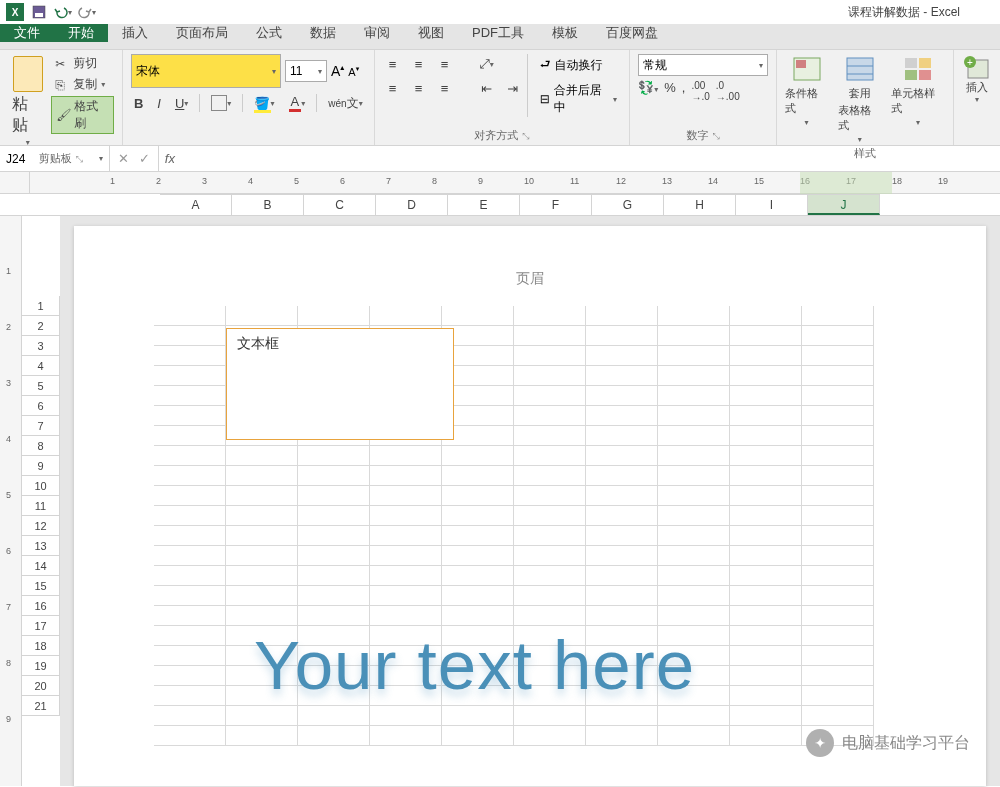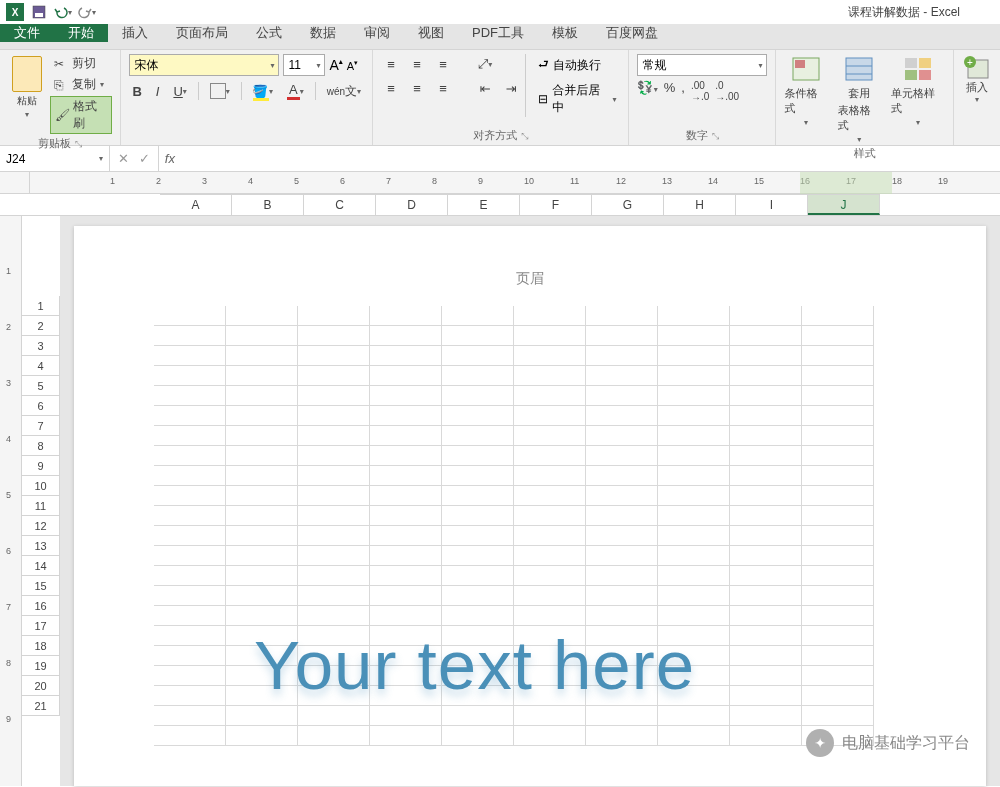--- a/index.html
+++ b/index.html
@@ -21,29 +21,29 @@
 
 .ribbon { height: 96px; background: #f1f1f1; border-bottom: 1px solid #d4d4d4; display: flex; position: relative; }
 .group { border-right: 1px solid #d9d9d9; padding: 4px 8px 2px 8px; display: flex; flex-direction: column; justify-content: space-between; }
 .group-label { text-align: center; font-size: 11px; color: #666; margin-top: 2px; }
 .group-label .launcher { font-size: 9px; margin-left: 4px; color: #888; }
 .group-content { display: flex; align-items: flex-start; gap: 4px; flex: 1; }
 
 
 .clipboard .big-btn { display: flex; flex-direction: column; align-items: center; gap: 2px; padding: 2px 4px; }
 .clipboard .big-btn .icn { width: 30px; height: 36px; background: #fce9b8; border: 1px solid #d0a020; border-radius: 2px; position: relative; }
-.clipboard .big-btn .lbl { font-size: 10px; color: #444; }
+.clipboard .big-btn .lbl { font-size: 16px; color: #444; }
 .clipboard .side-btns { display: flex; flex-direction: column; gap: 2px; }
 .clipboard .side-btns .sbtn { display: flex; align-items: center; gap: 4px; font-size: 12px; color: #444; padding: 1px 4px; }
 .clipboard .side-btns .sbtn.active { background: #c5e0b4; border: 1px solid #70ad47; }
 .clipboard .side-btns .sbtn .ic { width: 14px; height: 14px; display: inline-block; }
 
 
 .font-row { display: flex; align-items: center; gap: 4px; }
-.font-name-sel { width: 150px; height: 22px; border: 1px solid #ababab; background: #fef9c3; font-size: 12px; padding: 0 4px; display: flex; align-items: center; justify-content: space-between; }
+.font-name-sel { width: 150px; height: 34px; border: 1px solid #ababab; background: #fde047; font-size: 12px; padding: 0 4px; display: flex; align-items: center; justify-content: space-between; }
 .font-size-sel { width: 42px; height: 22px; border: 1px solid #ababab; background: #fff; font-size: 12px; padding: 0 4px; display: flex; align-items: center; justify-content: space-between; }
 .font .font-content { display: flex; flex-direction: column; gap: 4px; }
 .font-row2 { display: flex; align-items: center; gap: 8px; font-size: 13px; color: #444; }
 .font-row2 .btn { padding: 2px 3px; cursor: pointer; display: flex; align-items: center; }
 .font-row2 .sep { width: 1px; height: 18px; background: #ccc; }
 .dd-arrow { font-size: 8px; color: #666; }
 
 
 .align .align-content { display: flex; flex-direction: column; gap: 4px; }
 .align-row { display: flex; align-items: center; gap: 6px; font-size: 13px; color: #444; }
@@ -693,20 +693,21 @@
             <div class="grid-cell"></div>
             <div class="grid-cell"></div>
             <div class="grid-cell"></div>
             <div class="grid-cell"></div>
             <div class="grid-cell"></div>
             <div class="grid-cell"></div>
             <div class="grid-cell"></div>
             <div class="grid-cell"></div>
           </div>
         </div>
+      <div class="textbox">文本框</div>
       <div class="wordart">Your text here</div>
     </div>
   </div>
 </div>
 
 <div class="watermark">
   <div class="wicon">✦</div>
   <span>电脑基础学习平台</span>
 </div>
 

